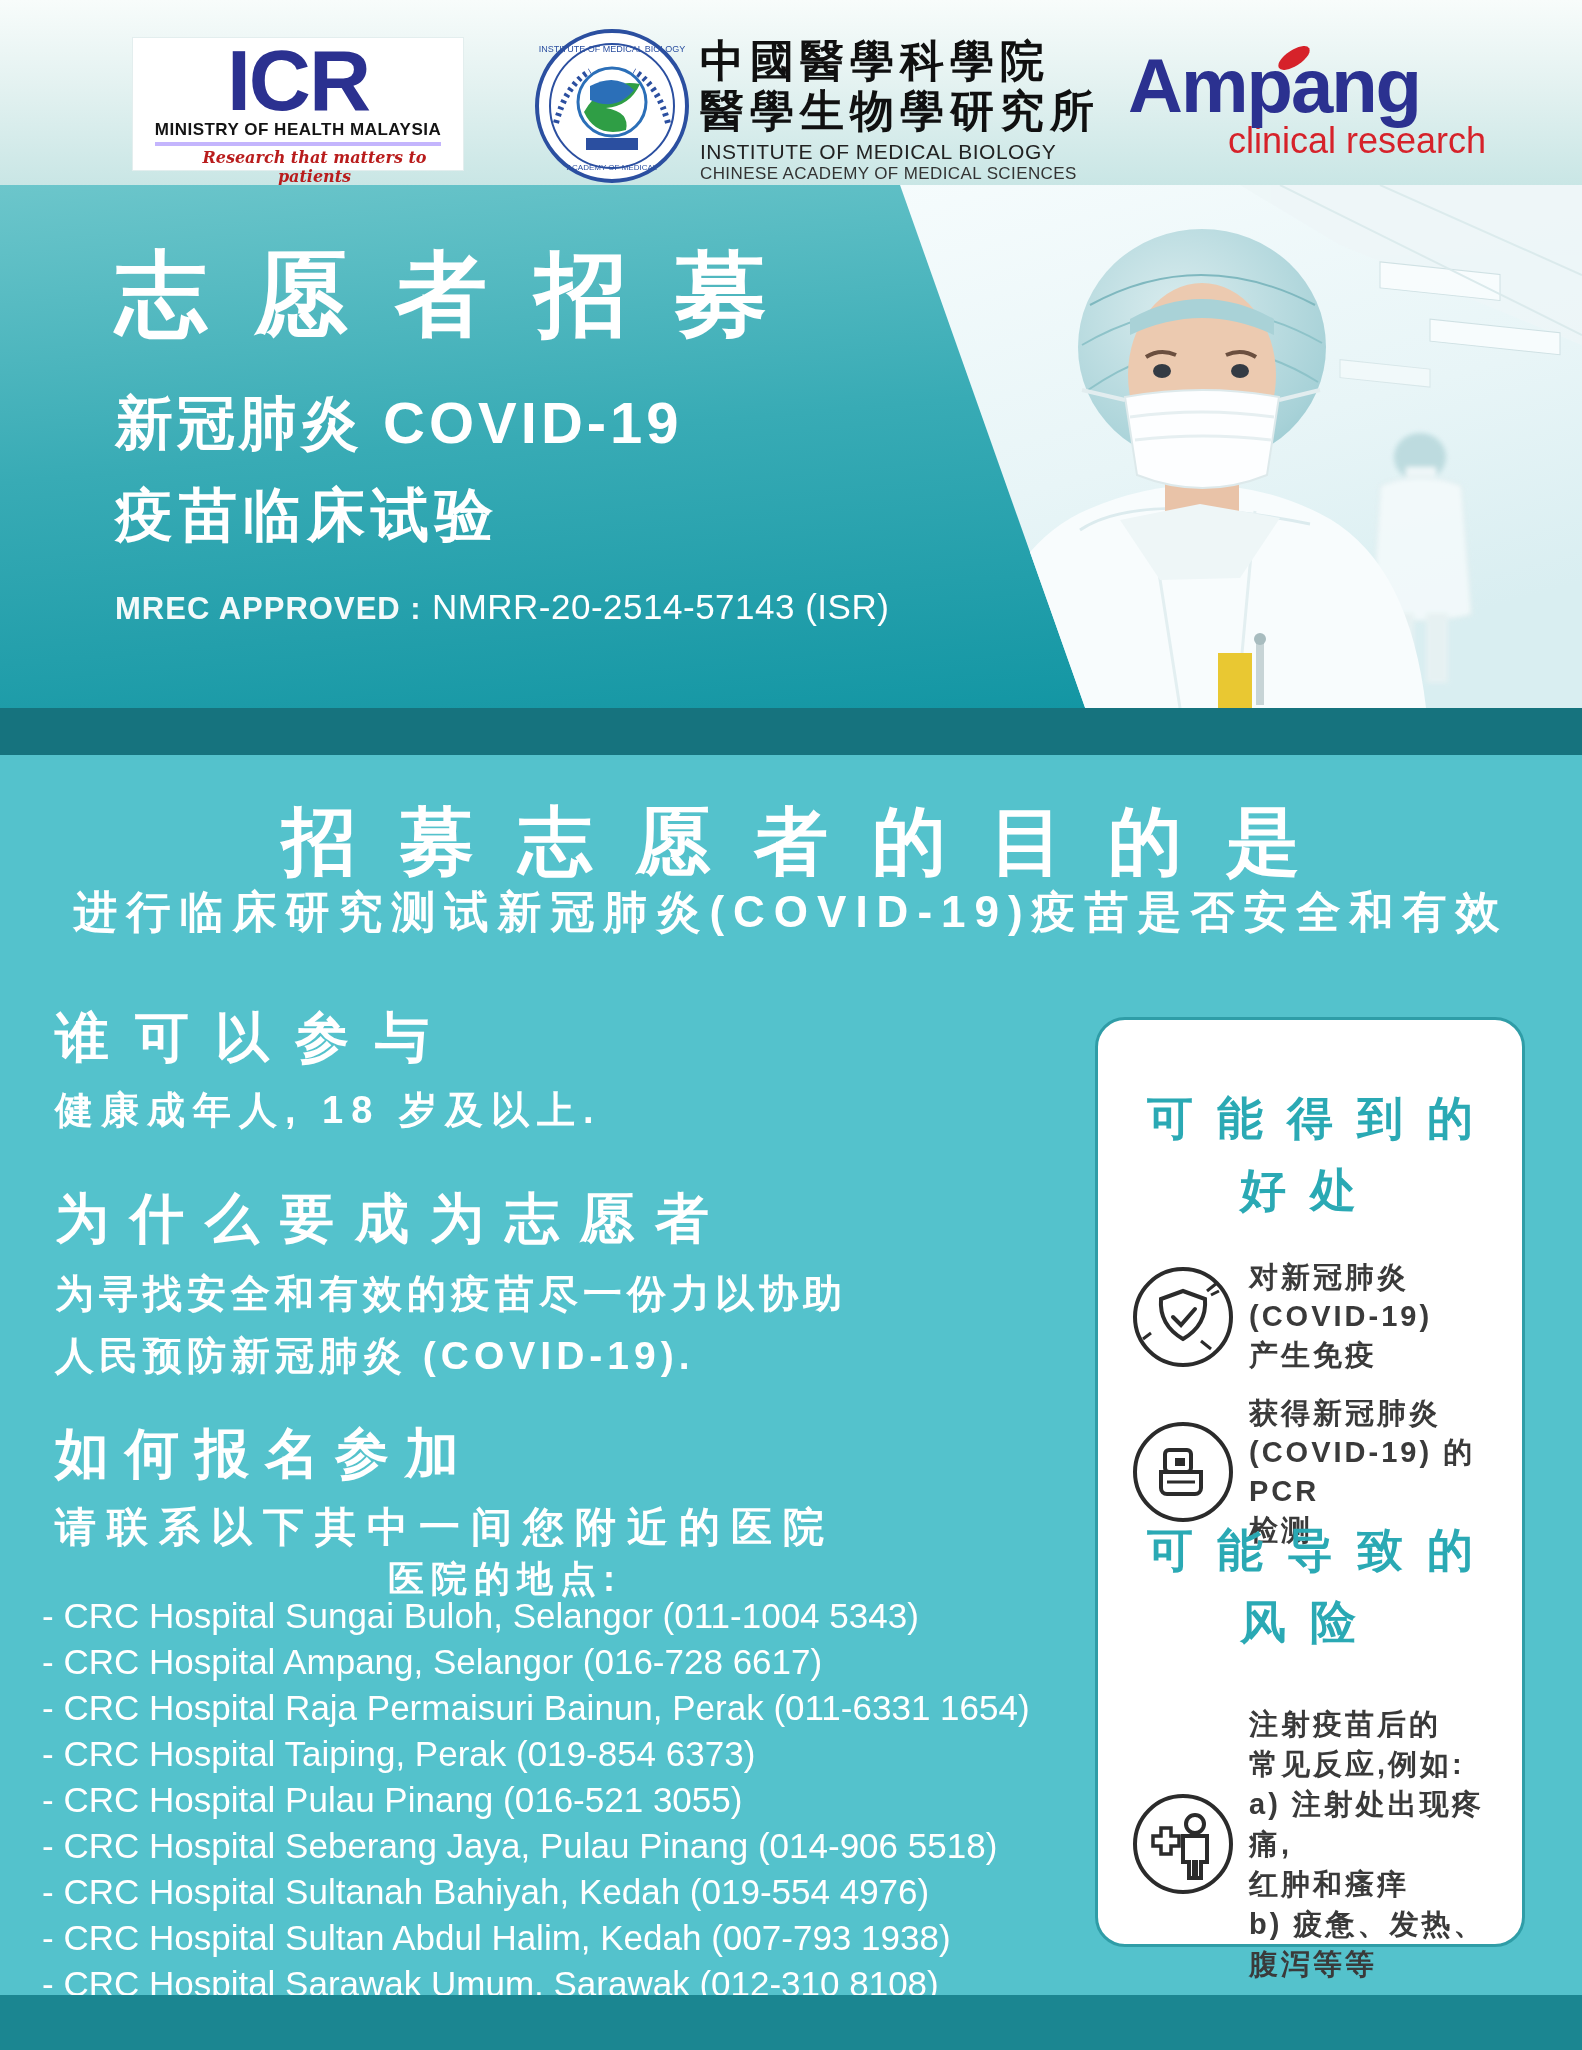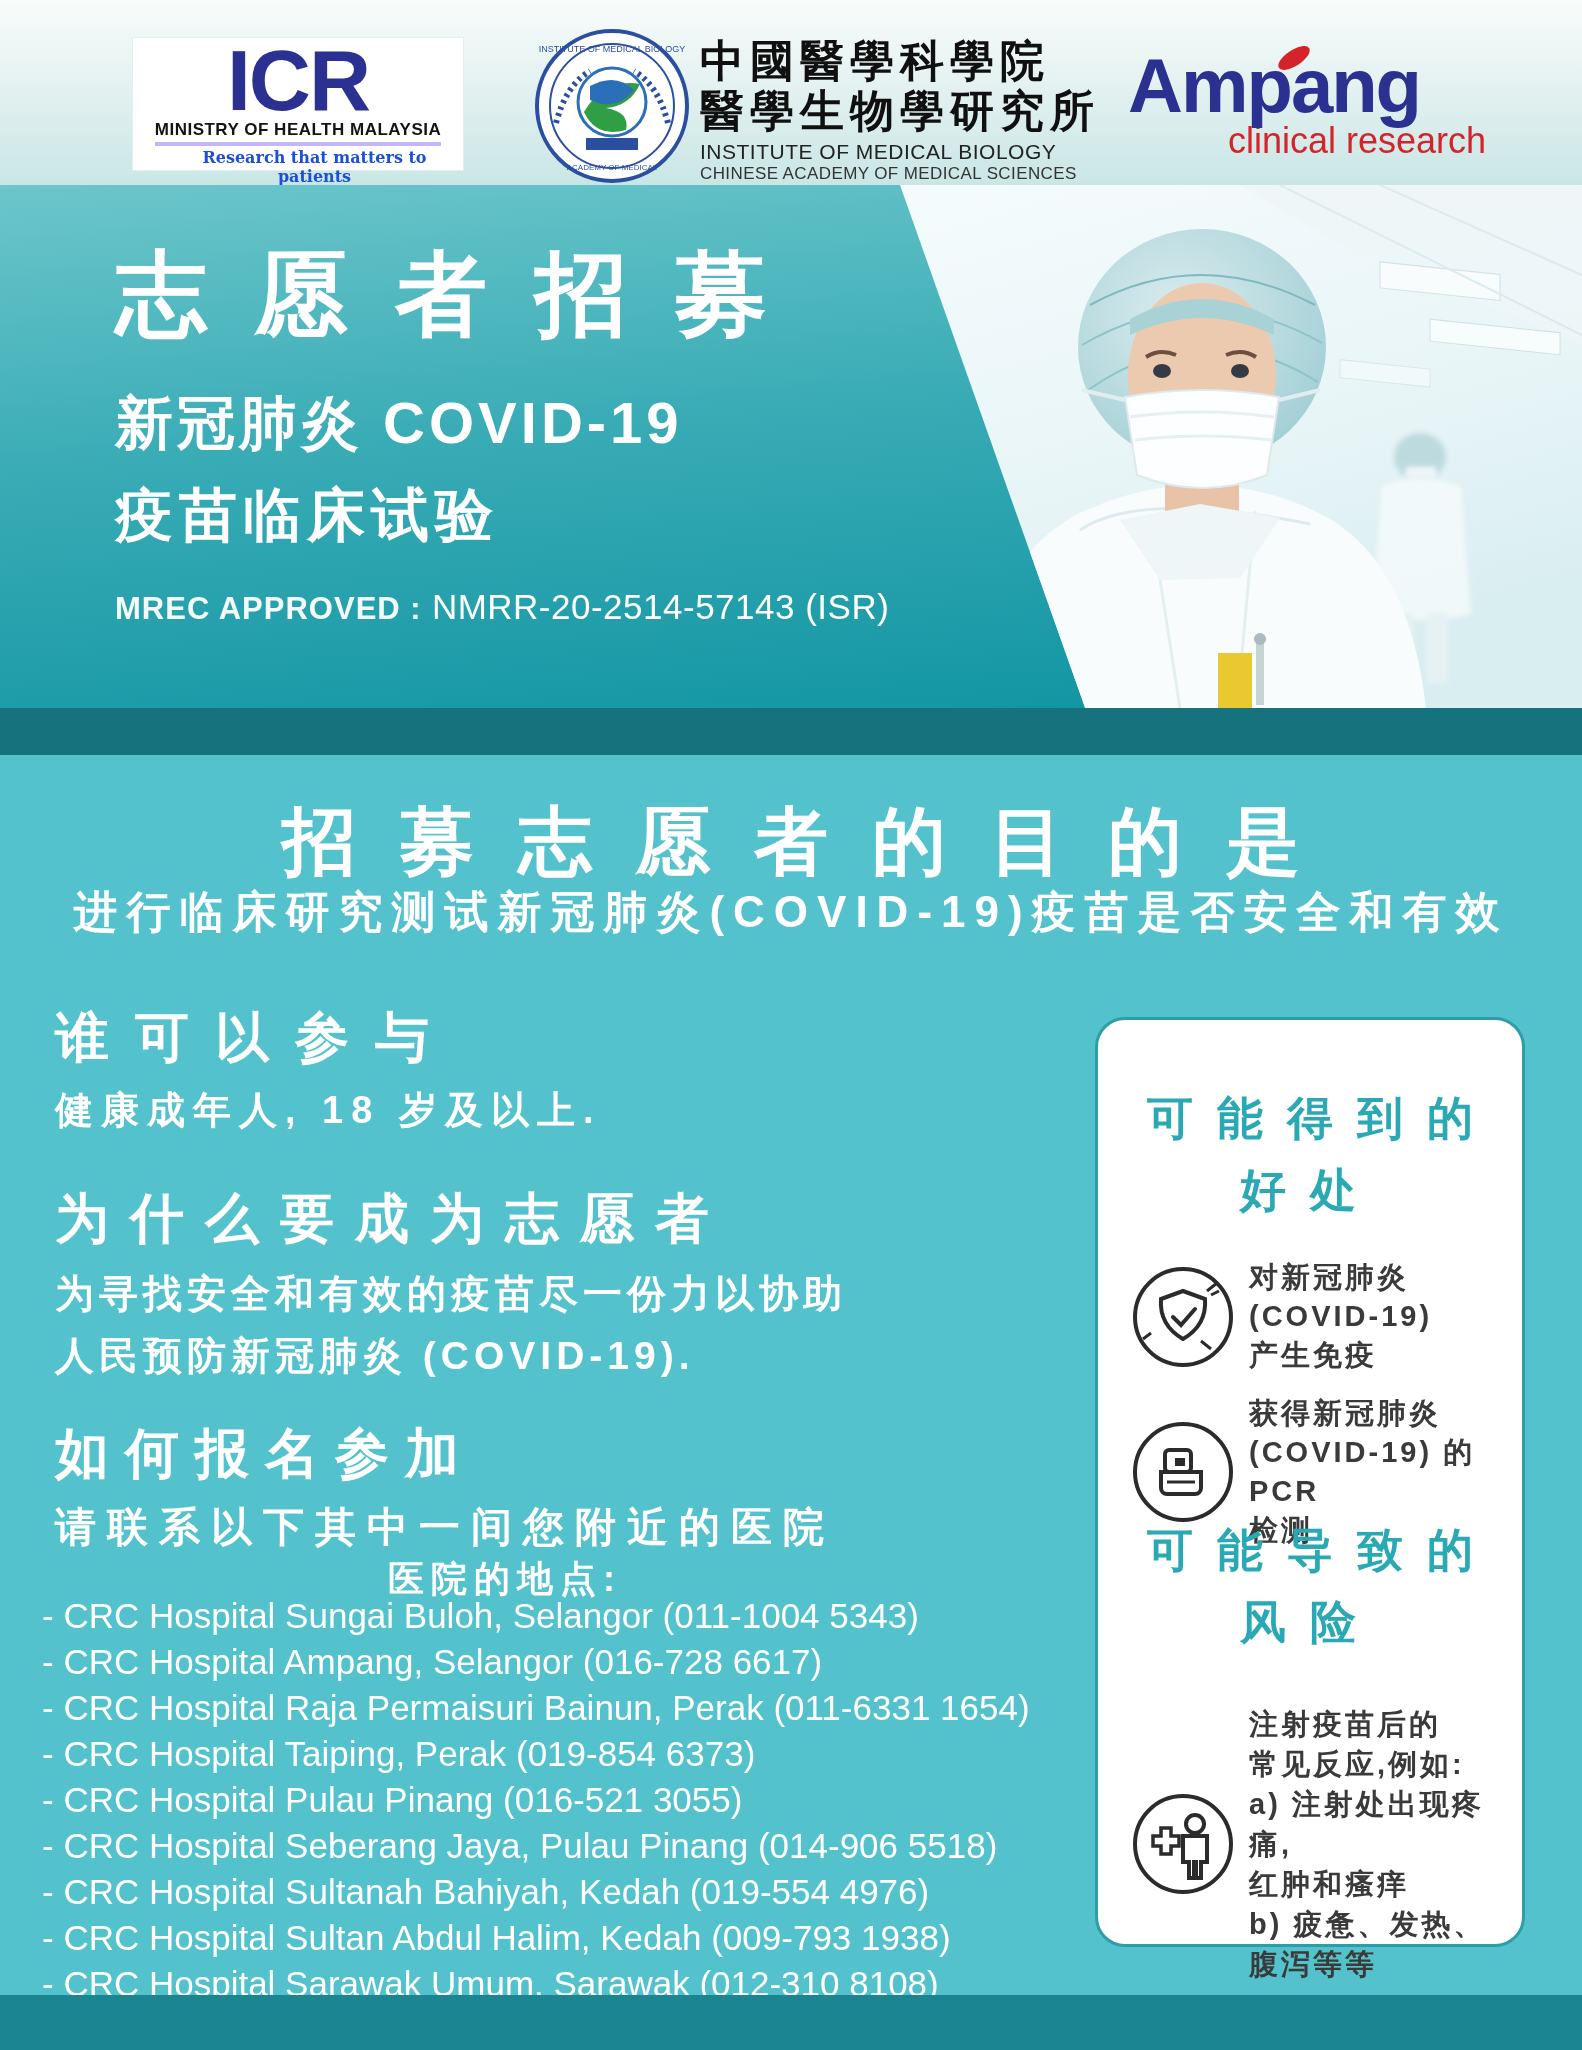--- a/index.html
+++ b/index.html
@@ -21,22 +21,22 @@
   }
   .icr-acronym{
     font-size:86px; line-height:80px; font-weight:900; letter-spacing:-2px;
     color:#2b3190; font-stretch:condensed;
   }
   .icr-ministry{
     display:inline-block; font-size:17px; font-weight:800; color:#141414;
     border-bottom:4px solid #c4b5fd; padding-bottom:2px; letter-spacing:.5px;
   }
   .icr-tagline{
-    font-family:"DejaVu Serif", serif; font-weight:700;
-    font-size:16px; color:#1d4ed8; margin-top:2px;margin-left:33px;
+    font-family:"DejaVu Serif", serif; font-style:italic; font-weight:700;
+    font-size:16px; color:#b91c1c; margin-top:2px;margin-left:33px;
   }
   .imb-logo-circle{ position:absolute; left:534px; top:28px; width:156px; height:156px; }
   .imb-text{ position:absolute; left:700px; top:36px; width:420px; }
   .imb-cn{
     font-family:"DejaVu Serif", serif; font-weight:700; color:#101010;
     font-size:44px; line-height:50px; letter-spacing:6px; white-space:pre-line;
   }
   .imb-en1{ font-size:21px; color:#222; letter-spacing:.5px; margin-top:4px; }
   .imb-en2{ font-size:17px; color:#333; letter-spacing:.4px; }
   .questra-logo{ position:absolute; left:1128px; top:48px; width:380px; }
@@ -260,21 +260,21 @@
     <div class="list-label">医院的地点:</div>
 
     <ul class="hospital-list">
       <li>- CRC Hospital Sungai Buloh, Selangor (011-1004 5343)</li>
       <li>- CRC Hospital Ampang, Selangor (016-728 6617)</li>
       <li>- CRC Hospital Raja Permaisuri Bainun, Perak (011-6331 1654)</li>
       <li>- CRC Hospital Taiping, Perak (019-854 6373)</li>
       <li>- CRC Hospital Pulau Pinang (016-521 3055)</li>
       <li>- CRC Hospital Seberang Jaya, Pulau Pinang (014-906 5518)</li>
       <li>- CRC Hospital Sultanah Bahiyah, Kedah (019-554 4976)</li>
-      <li>- CRC Hospital Sultan Abdul Halim, Kedah (009-793 1938)</li>
+      <li>- CRC Hospital Sultan Abdul Halim, Kedah (007-793 1938)</li>
       <li>- CRC Hospital Sarawak Umum, Sarawak (012-310 8108)</li>
     </ul>
 
     <aside class="info-box">
 
       <div class="box-title t-benefits">可能得到的
 好处</div>
 
       <div class="box-item i-benefit1">
         <div class="item-icon">

